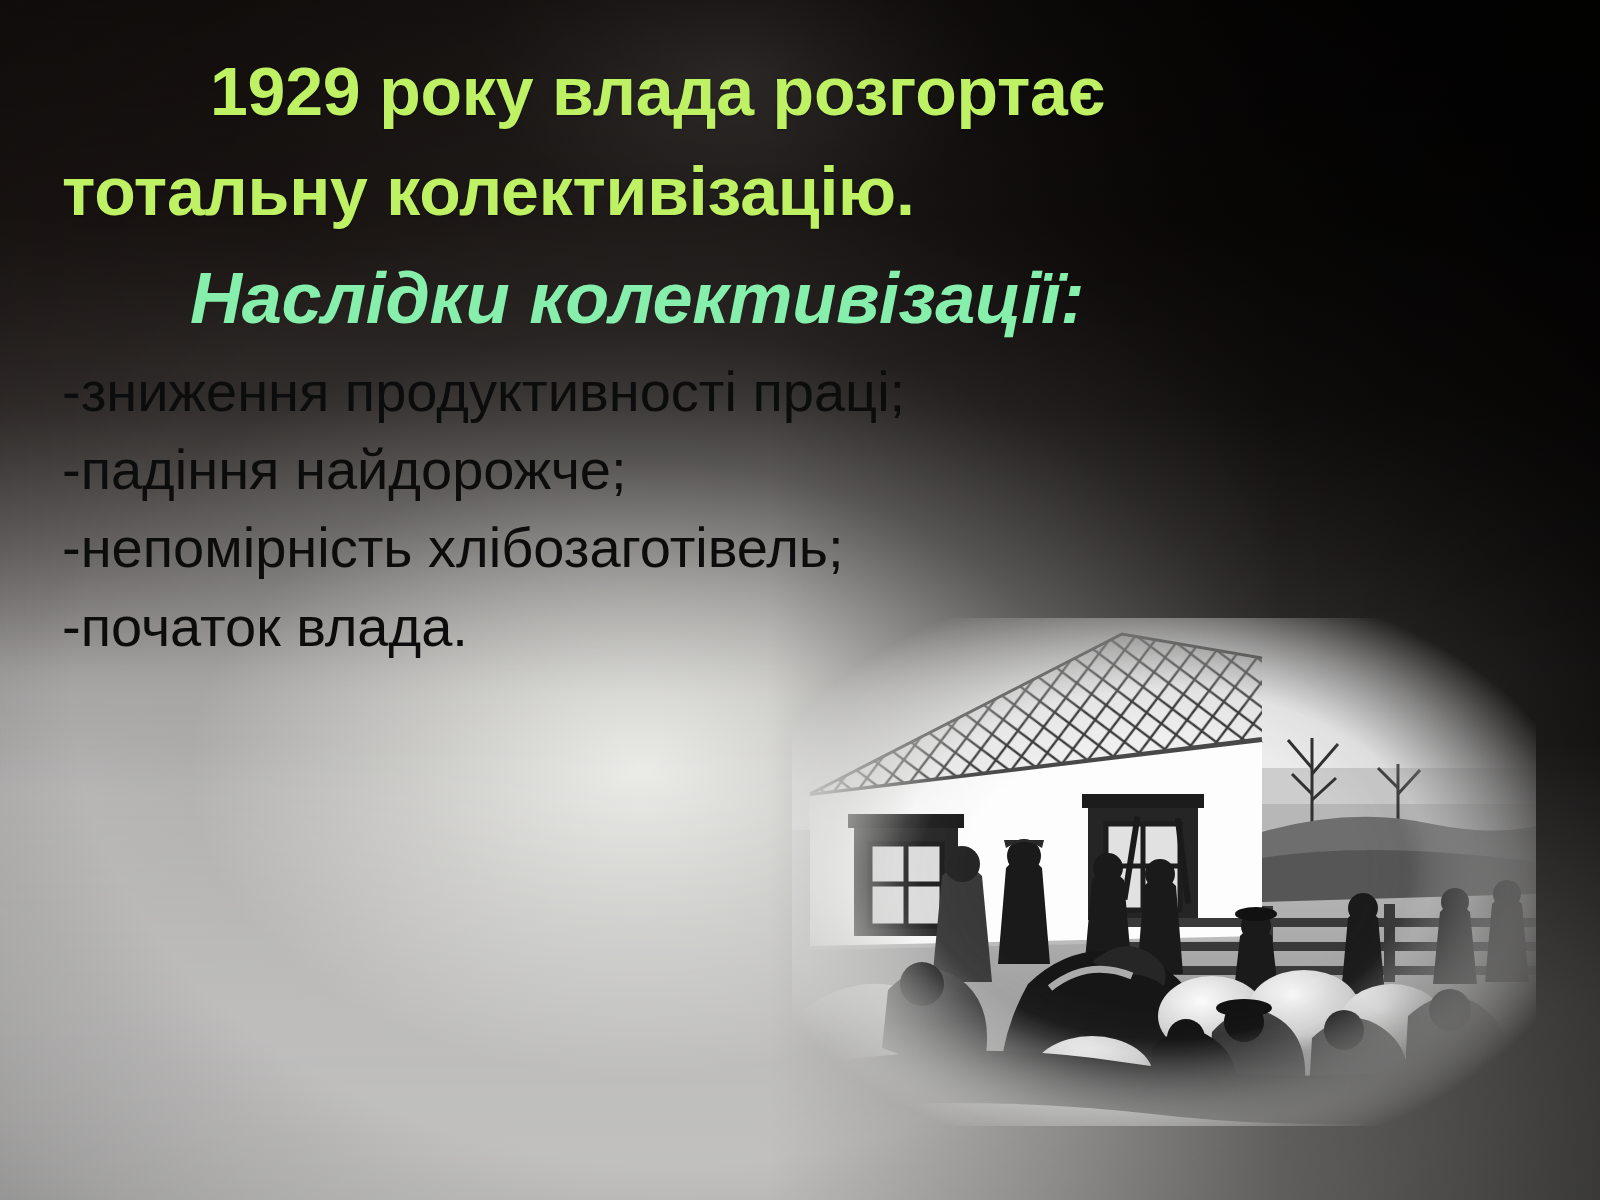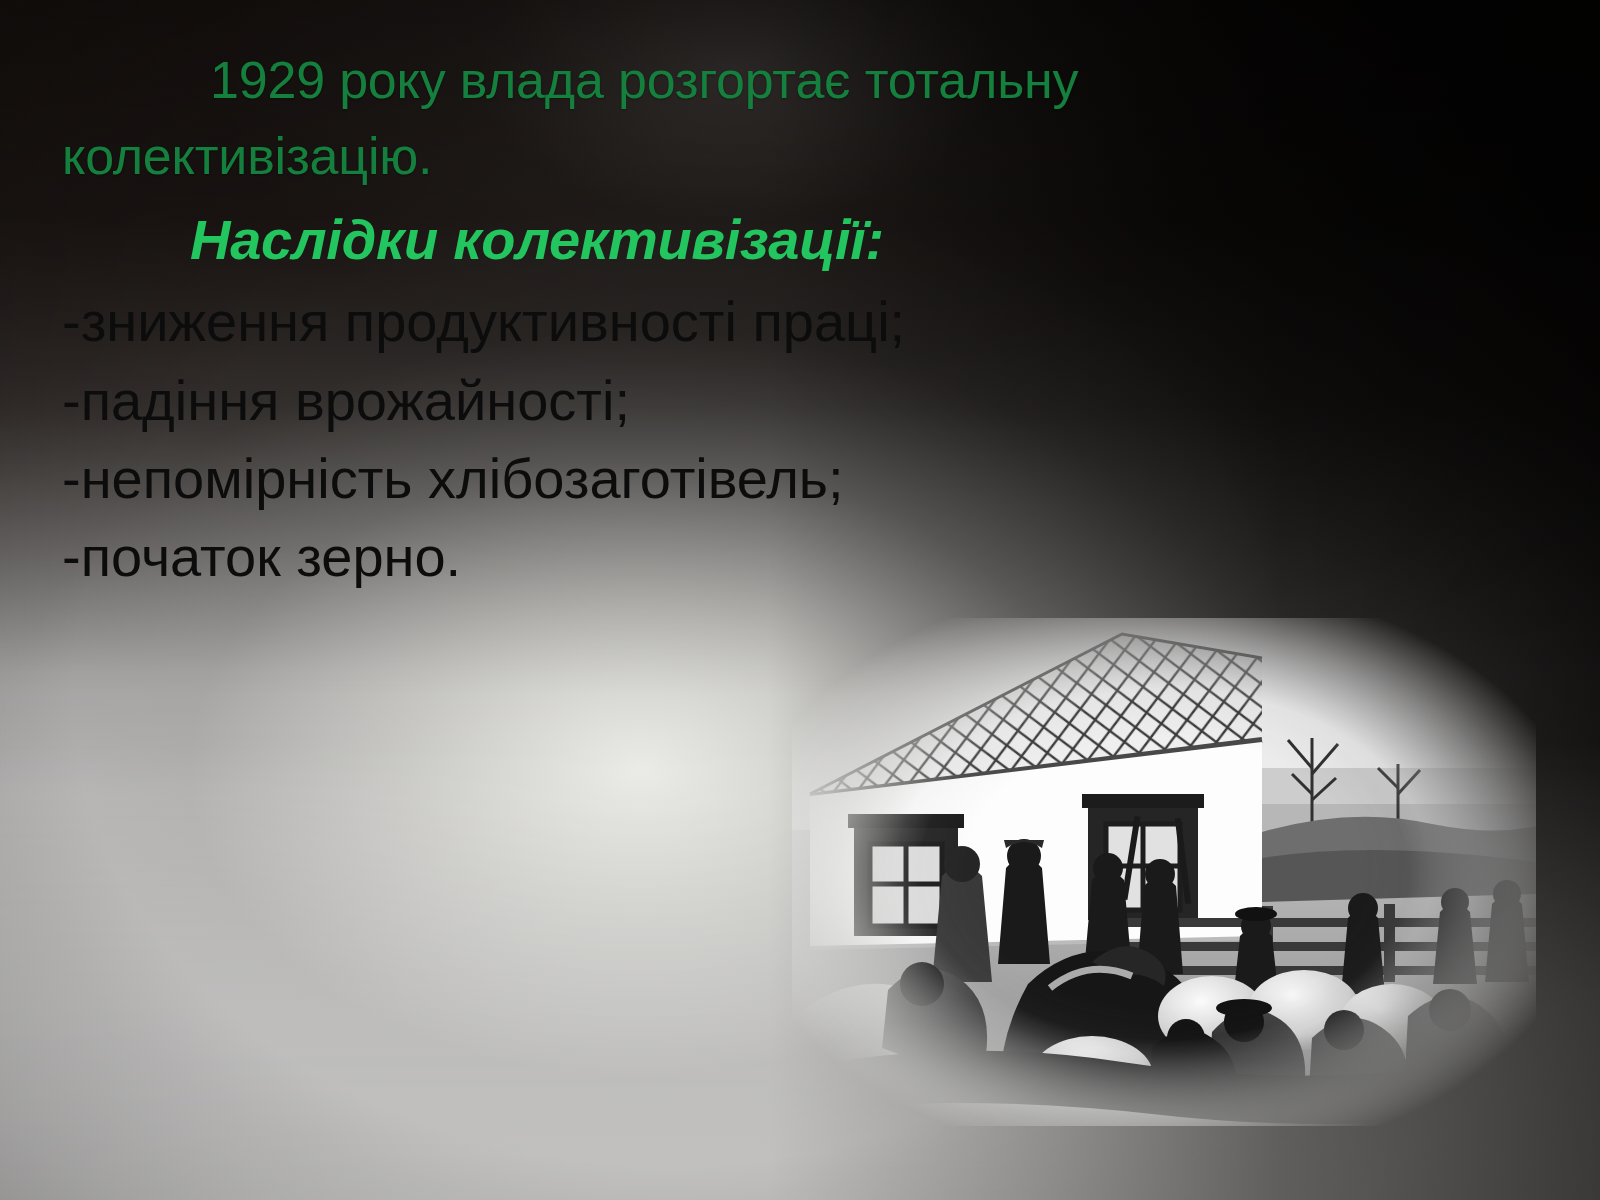--- a/index.html
+++ b/index.html
@@ -108,37 +108,38 @@
   
   .text-block {
     position: absolute;
     left: 62px;
     top: 42px;
     width: 1230px;
     z-index: 5;
   }
 
   .para {
-    font-size: 52px;
+    font-size: 68px;
     line-height: 1.47;
-    color: #15803d;
+    color: #bef264;
     text-indent: 148px;
     margin: 0 0 2px 0;
     letter-spacing: -0.2px;
     text-shadow: 0 1px 2px rgba(0,0,0,0.35);
+    font-weight: bold;
   }
 
   .para.p2 {
     text-indent: 132px;
   }
 
   .heading-italic {
-    font-size: 56px;
+    font-size: 72px;
     line-height: 1.40;
-    color: #22c55e;
+    color: #86efac;
     font-style: italic;
     font-weight: 700;
     text-indent: 128px;
     margin: 6px 0 0 0;
     letter-spacing: -0.3px;
   }
 
   .bullets {
     list-style: none;
     margin: 4px 0 0 0;
@@ -359,20 +360,20 @@
 
   <div class="text-block">
 
     <p class="para p1">1929 року влада розгортає тотальну колективізацію.</p>
 
 
     <p class="heading-italic">Наслідки колективізації:</p>
 
     <ul class="bullets">
       <li>-зниження продуктивності праці;</li>
-      <li>-падіння врожайності;</li>
+      <li>-падіння найдорожче;</li>
       <li>-непомірність хлібозаготівель;</li>
-      <li>-початок зерно.</li>
+      <li>-початок влада.</li>
     </ul>
 
   </div>
 
 </div>
 
 </body></html>

